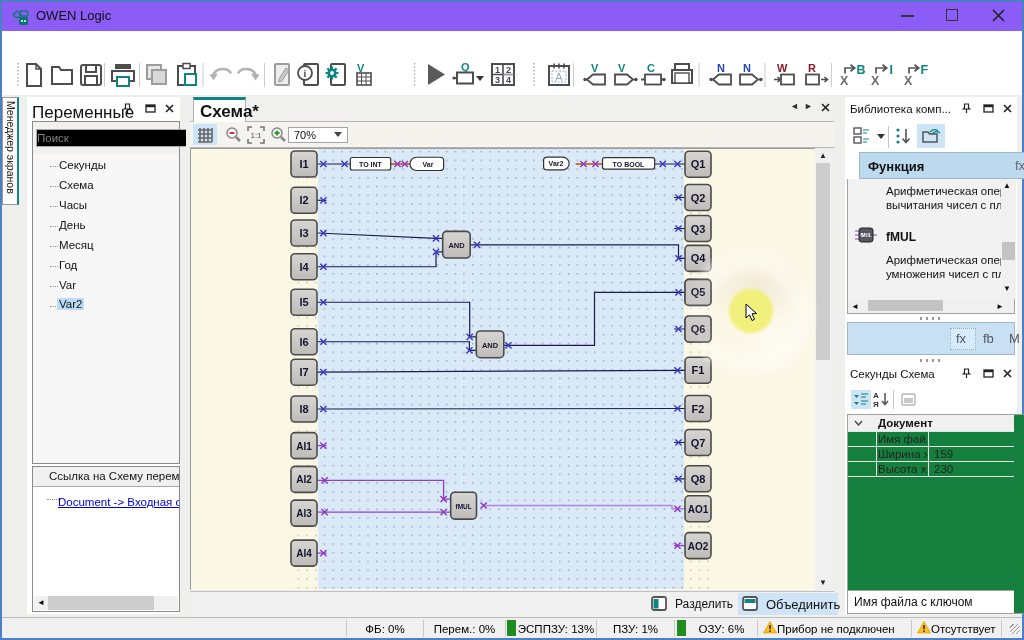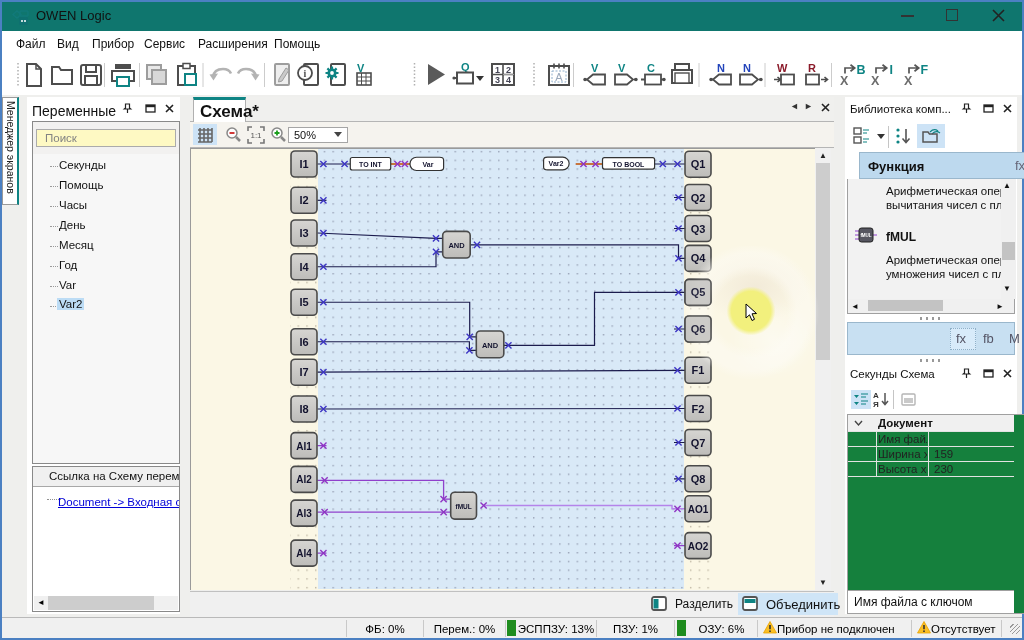--- a/index.html
+++ b/index.html
@@ -11,44 +11,36 @@
 .sep{position:absolute;top:620px;height:17px;width:1px;background:#c9c9c9}
 </style></head>
 <body>
 <div class="win">
 
 <div class="bd" style="left:0;top:0;width:1024px;height:2px"></div>
 <div class="bd" style="left:0;top:0;width:2px;height:640px"></div>
 <div class="bd" style="left:1022px;top:0;width:2px;height:640px"></div>
 <div class="bd" style="left:0;top:638px;width:1024px;height:2px"></div>
 
-<div class="abs" id="titlebar" style="left:2px;top:2px;width:1020px;height:29px;background:#0f766e">
+<div class="abs" id="titlebar" style="left:2px;top:2px;width:1020px;height:29px;background:#8b5cf6">
   <svg class="abs" style="left:9px;top:7px" width="20" height="18" viewBox="0 0 20 18">
     <path d="M6 2 L10 5.5 L6 9 L2 5.5 Z" fill="none" stroke="#127a7a" stroke-width="1.4"></path>
     <rect x="9" y="2" width="8" height="5" rx="1" fill="none" stroke="#127a7a" stroke-width="1.4"></rect>
     <rect x="8" y="8" width="9" height="8" rx="1.5" fill="#0e7070"></rect>
     <circle cx="11" cy="12" r="1" fill="#fff"></circle>
         <circle cx="14" cy="12" r="1" fill="#fff"></circle>
   </svg>
   <div class="abs" style="left:34px;top:6px;font-size:13px;color:#111">OWEN Logic</div>
   <div class="abs" style="left:899px;top:13px;width:13px;height:2px;background:#333"></div>
   <div class="abs" style="left:944px;top:7px;width:12px;height:12px;border:1.5px solid #333"></div>
   <svg class="abs" style="left:989px;top:6px" width="15" height="15" viewBox="0 0 15 15">
         <path d="M2 2 L13 13 M13 2 L2 13" stroke="#222" stroke-width="1.6"></path>
       </svg>
 </div>
 
-<div class="abs" style="left:2px;top:31px;width:1020px;height:24px;background:#fff;font-size:12px;color:#111">
-  <span class="abs" style="left:14px;top:6px">Файл</span>
-  <span class="abs" style="left:55px;top:6px">Вид</span>
-  <span class="abs" style="left:90px;top:6px">Прибор</span>
-  <span class="abs" style="left:142px;top:6px">Сервис</span>
-  <span class="abs" style="left:196px;top:6px">Расширения</span>
-  <span class="abs" style="left:272px;top:6px">Помощь</span>
-</div>
 
 <div class="abs" id="toolbar" style="left:2px;top:55px;width:1020px;height:40px;background:#fff">
 <svg width="1020" height="40" viewBox="0 0 1020 40">
 <g stroke="#b0b0b0" stroke-width="1.5" stroke-dasharray="1.5 2">
           <path d="M16 8 v24 M412.5 8 v24 M532 8 v24"></path>
         </g>
 <g stroke="#cccccc" stroke-width="1">
           <path d="M102.5 8 v24 M137.5 8 v24 M201 8 v24 M262.5 8 v24 M571.5 8 v24 M697 8 v24 M763 8 v24 M829.5 8 v24"></path>
         </g>
 
@@ -225,46 +217,46 @@
         </g>
 </svg>
 </div>
 
 <div class="abs" style="left:2px;top:95px;width:1020px;height:522px;background:#efefed"></div>
 
 <div class="abs" style="left:2px;top:97px;width:17px;height:108px;background:#fff;border:1px solid #9a9a9a;border-right:2px solid #0e8484"></div>
 <div class="abs" style="left:4px;top:101px;width:13px;height:101px;font-size:10.5px;color:#222;writing-mode:vertical-rl;overflow:hidden;white-space:nowrap">Менеджер экранов</div>
 
 <div class="abs" id="leftpanel" style="left:27px;top:97px;width:153px;height:517px;background:#fff">
-  <div class="abs" style="left:5px;top:6px;font-size:14px;color:#111">Переменные</div>
+  <div class="abs" style="left:5px;top:6px;font-size:17px;color:#111">Переменные</div>
 
   <svg class="hdr-ico" style="left:95px" viewBox="0 0 11 11">
         <path d="M3.5 1 h4 v4 l1.2 1 H2.3 l1.2 -1 z M5.5 6 v4" fill="none" stroke="#222" stroke-width="1.2"></path>
       </svg>
   <svg class="hdr-ico" style="left:118px" viewBox="0 0 11 11">
         <rect x="1" y="2" width="9" height="7" fill="none" stroke="#222" stroke-width="1.3"></rect>
         <rect x="1" y="2" width="9" height="2.2" fill="#222"></rect>
       </svg>
   <svg class="hdr-ico" style="left:137px" viewBox="0 0 11 11">
         <path d="M2 2 L9 9 M9 2 L2 9" stroke="#222" stroke-width="1.6"></path>
       </svg>
 
   <div class="abs" style="left:5px;top:24px;width:148px;height:343px;background:#f2f1f0;border:1px solid #898989">
-    <div class="abs" style="left:3px;top:7px;width:140px;height:18px;background:#fef9c3;border:1px solid #ababab;font-size:11.5px;color:#838383;padding:2px 0 0 8px">Поиск</div>
+    <div class="abs" style="left:3px;top:7px;width:167px;height:18px;background:#000000;border:1px solid #ababab;font-size:11.5px;color:#838383;padding:2px 0 0 0">Поиск</div>
     <div class="abs" style="left:0px;top:32px;width:146px;height:309px;background:#f7f7f7;font-size:11.5px;color:#111">
       <div class="abs" style="left:17px;top:12px;width:8px;border-top:1px dotted #9a9a9a"></div>
           <div class="abs" style="left:17px;top:32px;width:8px;border-top:1px dotted #9a9a9a"></div>
           <div class="abs" style="left:17px;top:52px;width:8px;border-top:1px dotted #9a9a9a"></div>
           <div class="abs" style="left:17px;top:72px;width:8px;border-top:1px dotted #9a9a9a"></div>
           <div class="abs" style="left:17px;top:92px;width:8px;border-top:1px dotted #9a9a9a"></div>
           <div class="abs" style="left:17px;top:112px;width:8px;border-top:1px dotted #9a9a9a"></div>
           <div class="abs" style="left:17px;top:132px;width:8px;border-top:1px dotted #9a9a9a"></div>
           <div class="abs" style="left:17px;top:152px;width:8px;border-top:1px dotted #9a9a9a"></div>
           <div class="abs" style="left:26px;top:5px">Секунды</div>
-      <div class="abs" style="left:26px;top:25px">Помощь</div>
+      <div class="abs" style="left:26px;top:25px">Схема</div>
       <div class="abs" style="left:26px;top:45px">Часы</div>
       <div class="abs" style="left:26px;top:65px">День</div>
       <div class="abs" style="left:26px;top:85px">Месяц</div>
       <div class="abs" style="left:26px;top:105px">Год</div>
       <div class="abs" style="left:26px;top:125px">Var</div>
       <div class="abs" style="left:24px;top:144px;background:#bcdcf5;padding:0 2px">Var2</div>
     </div>
   </div>
 
   <div class="abs" style="left:5px;top:369px;width:148px;height:146px;background:#fff;border:1px solid #898989">
@@ -308,21 +300,21 @@
     <path d="M1 5 V1 H5 M13 1 H17 V5 M17 13 V17 H13 M5 17 H1 V13" fill="none" stroke="#777" stroke-width="1.6"></path>
     <text x="9" y="12" font-size="8" fill="#555" text-anchor="middle" font-family="Liberation Sans">1:1</text>
   </svg>
 
   <svg class="abs" style="left:84px;top:31px" width="18" height="18" viewBox="0 0 18 18">
     <circle cx="7" cy="7" r="5" fill="#fdfdfd" stroke="#888" stroke-width="1.5"></circle>
     <path d="M11 11 L15 15" stroke="#888" stroke-width="2.5"></path>
     <path d="M4.5 7 h5 M7 4.5 v5" stroke="#1c9e1c" stroke-width="1.8"></path>
   </svg>
 
-  <div class="abs" style="left:102px;top:32px;width:60px;height:16px;background:#fff;border:1px solid #a5a5a5;font-size:11px;color:#111;padding:1px 0 0 5px">50%</div>
+  <div class="abs" style="left:102px;top:32px;width:60px;height:16px;background:#fff;border:1px solid #a5a5a5;font-size:11px;color:#111;padding:1px 0 0 5px">70%</div>
   <div class="abs" style="left:148px;top:37px;width:0;height:0;border-left:4px solid transparent;border-right:4px solid transparent;border-top:5px solid #444"></div>
 
   <svg class="abs" id="schem" style="left:4px;top:53px" width="625" height="442" viewBox="0 0 625 442">
     <defs>
       <pattern id="dotCr" width="8.72" height="8.72" patternUnits="userSpaceOnUse">
             <rect x="3" y="3" width="1.3" height="1.3" fill="#b3ab97"></rect>
           </pattern>
       <pattern id="dotB" width="8.72" height="8.72" patternUnits="userSpaceOnUse">
             <rect x="3" y="3" width="1.3" height="1.3" fill="#8a93a8"></rect>
           </pattern>

